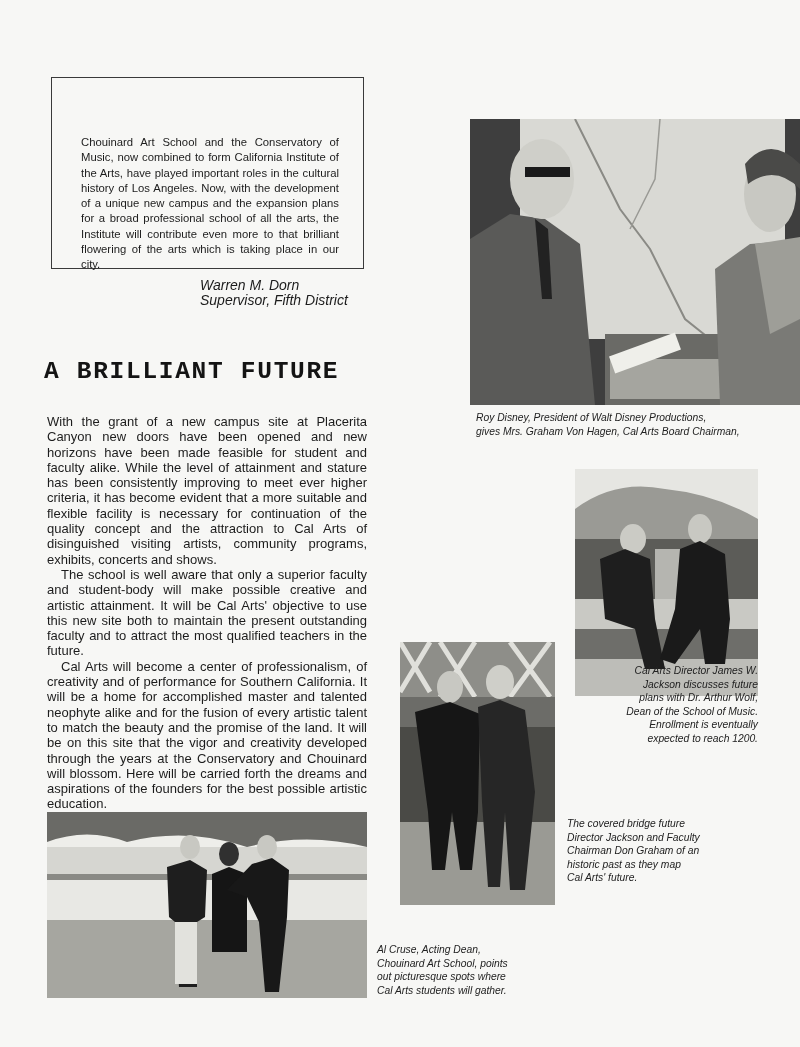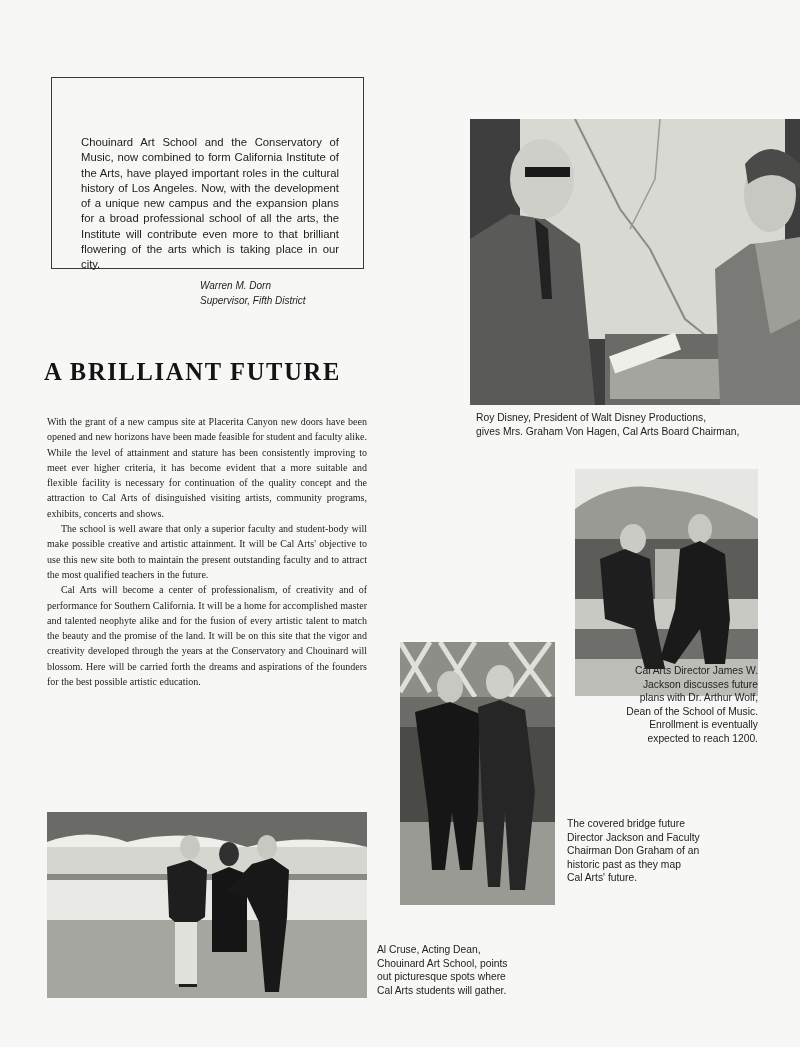--- a/index.html
+++ b/index.html
@@ -17,49 +17,49 @@
     border: 1.5px solid #3a3a3a; box-sizing: border-box;
   }
   .quote-text {
     position: absolute; left: 29px; top: 57px; width: 258px;
     font-size: 11.3px; line-height: 15.3px; text-align: justify;
   }
   .quote-text p { margin: 0; }
   .quote-text p + p { text-indent: 14px; }
   .signature {
     position: absolute; left: 148px; top: 200px; width: 160px;
-    font-style: italic; font-size: 10px; line-height: 15px;
+    font-style: italic; font-size: 14px; line-height: 15px;
   }
 
   
   .headline {
     left: 44px; top: 358px; width: 330px;
-    font-family: Liberation Serif, serif; font-weight: bold;
+    font-family: Liberation Mono, monospace; font-weight: bold;
     font-size: 24.5px; letter-spacing: 1.7px; color: #141414;
     white-space: nowrap;
   }
 
   
   .body-text {
     left: 47px; top: 414px; width: 320px;
-    font-size: 10px; line-height: 15.3px; text-align: justify; font-family: Liberation Serif, serif;
+    font-size: 13px; line-height: 15.3px; text-align: justify;
   }
   .body-text p { margin: 0; }
   .body-text p + p { text-indent: 14px; }
 
   
   .photo { overflow: hidden; background: #777; }
   .photo svg { display: block; width: 100%; height: 100%; }
   .photo-disney { left: 470px; top: 119px; width: 330px; height: 286px; }
   .photo-bench  { left: 575px; top: 469px; width: 183px; height: 227px; }
   .photo-bridge { left: 400px; top: 642px; width: 155px; height: 263px; }
   .photo-pond   { left: 47px;  top: 812px; width: 320px; height: 186px; }
 
   .caption {
-    font-size: 10.3px; line-height: 13.6px; color: #222;
+    font-style: italic; font-size: 10.3px; line-height: 13.6px; color: #222;
   }
   .cap-disney { left: 476px; top: 411px; width: 320px; }
   .cap-bench  { left: 600px; top: 664px; width: 158px; text-align: right; }
   .cap-bridge { left: 567px; top: 817px; width: 170px; }
   .cap-pond   { left: 377px; top: 943px; width: 170px; }
   .caption span { display: block; }
 </style>
 </head>
 <body>
 

